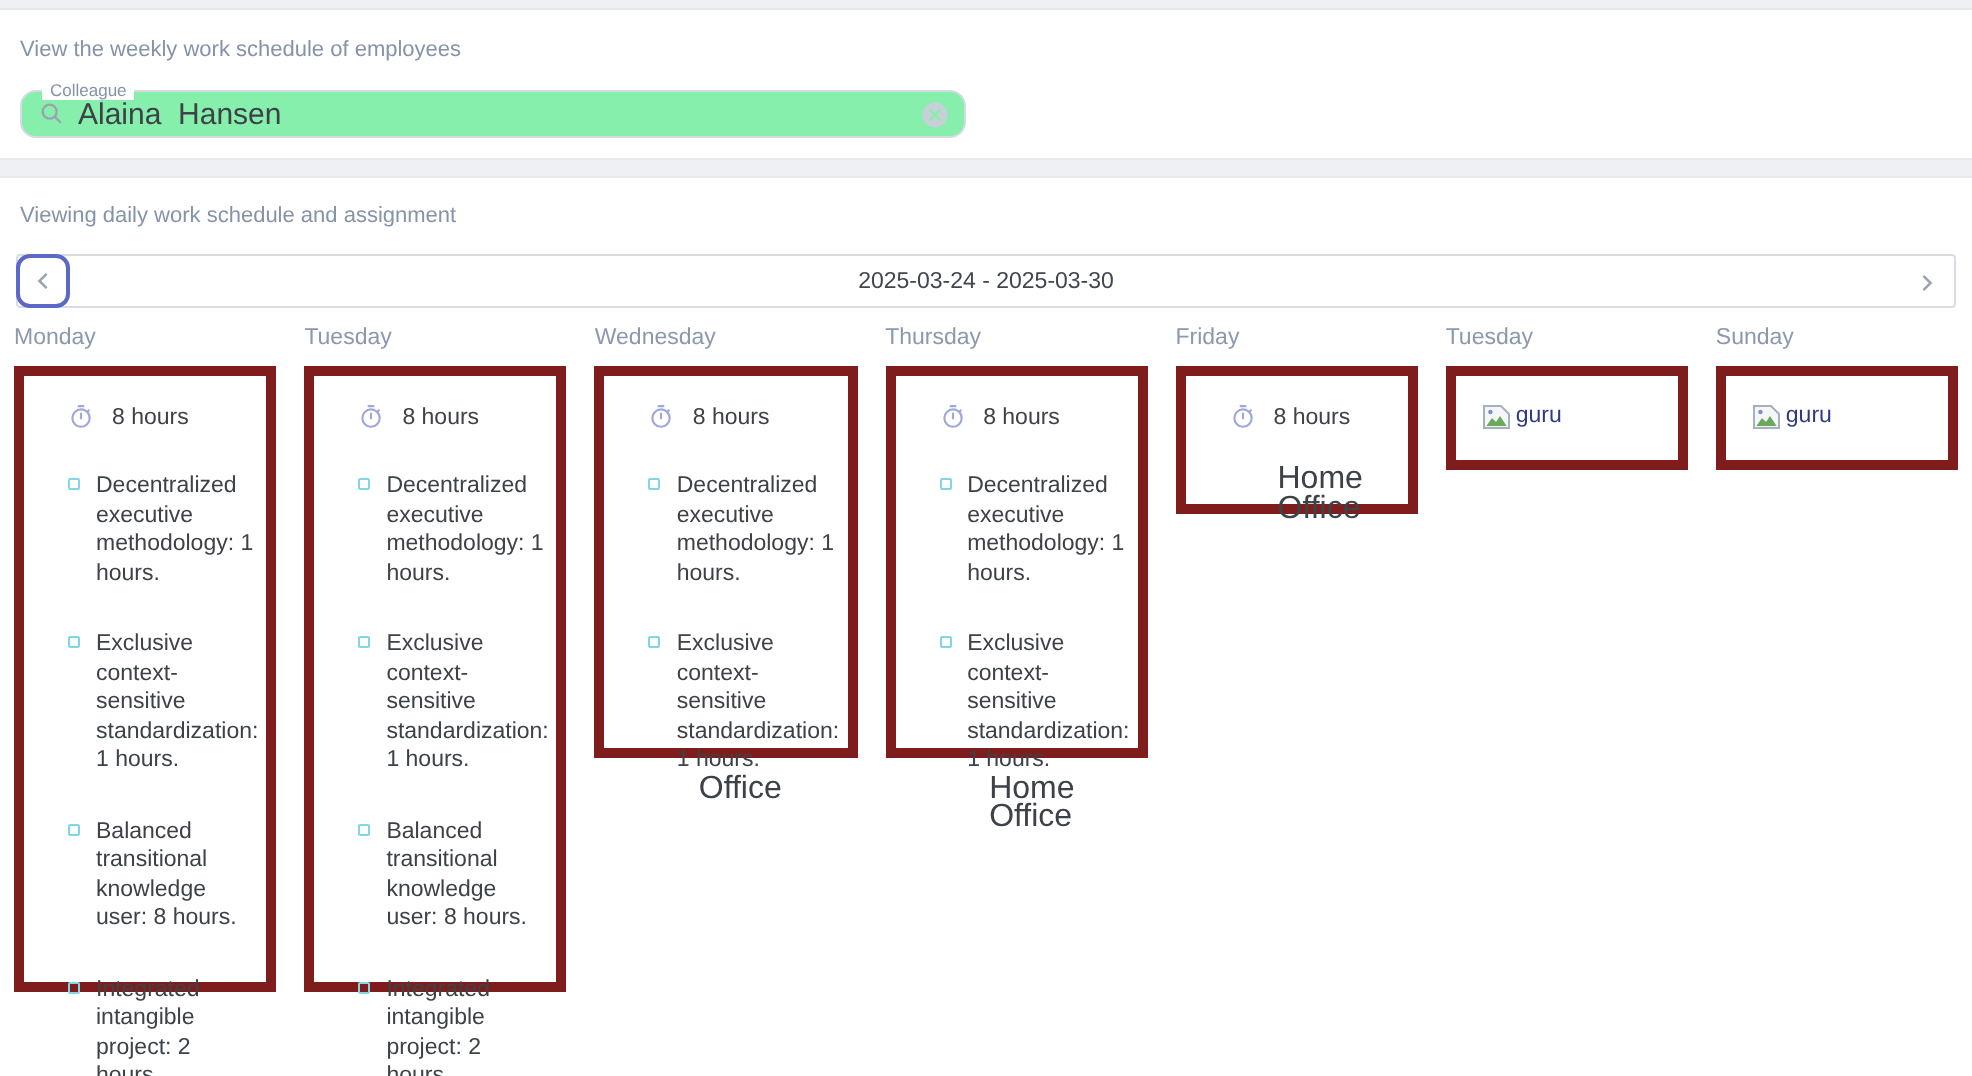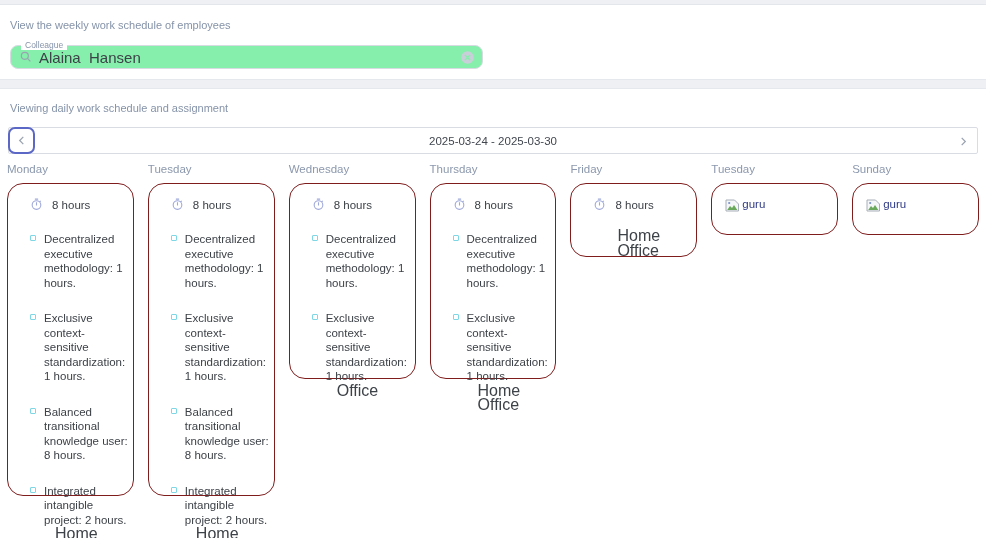--- a/index.html
+++ b/index.html
@@ -54,21 +54,21 @@
   .nav-btn.prev {
     left: -1px; top: -1px; width: 27px; height: 27px;
     border: 2px solid #5c68c5; border-radius: 7px;
   }
   .nav-btn.next { right: 1px; top: 1px; }
 
   .days { display: grid; grid-template-columns: repeat(7, 1fr); gap: 14px;
           padding: 0 7px; margin-top: 9px; }
   .day-header { font-size: 11.5px; color: #8b98ad; }
   .day-card {
-    margin-top: 8px; border: 1px solid #7f1d1d; border-radius: 16px;
+    margin-top: 8px; border: 5px solid #7f1d1d; border-radius: 0;
     background: #fff; padding: 14px 4px 0 12px;
   }
   .h-tall  { height: 313px; }
   .h-mid   { height: 196px; }
   .h-short { height: 74px; }
   .h-min   { height: 52px; }
 
   .hours-row { display: flex; align-items: center; gap: 9px; padding-left: 10px;
                font-size: 11.5px; color: #3d4248; }
   .timer-icon { flex: none; display: flex; }

